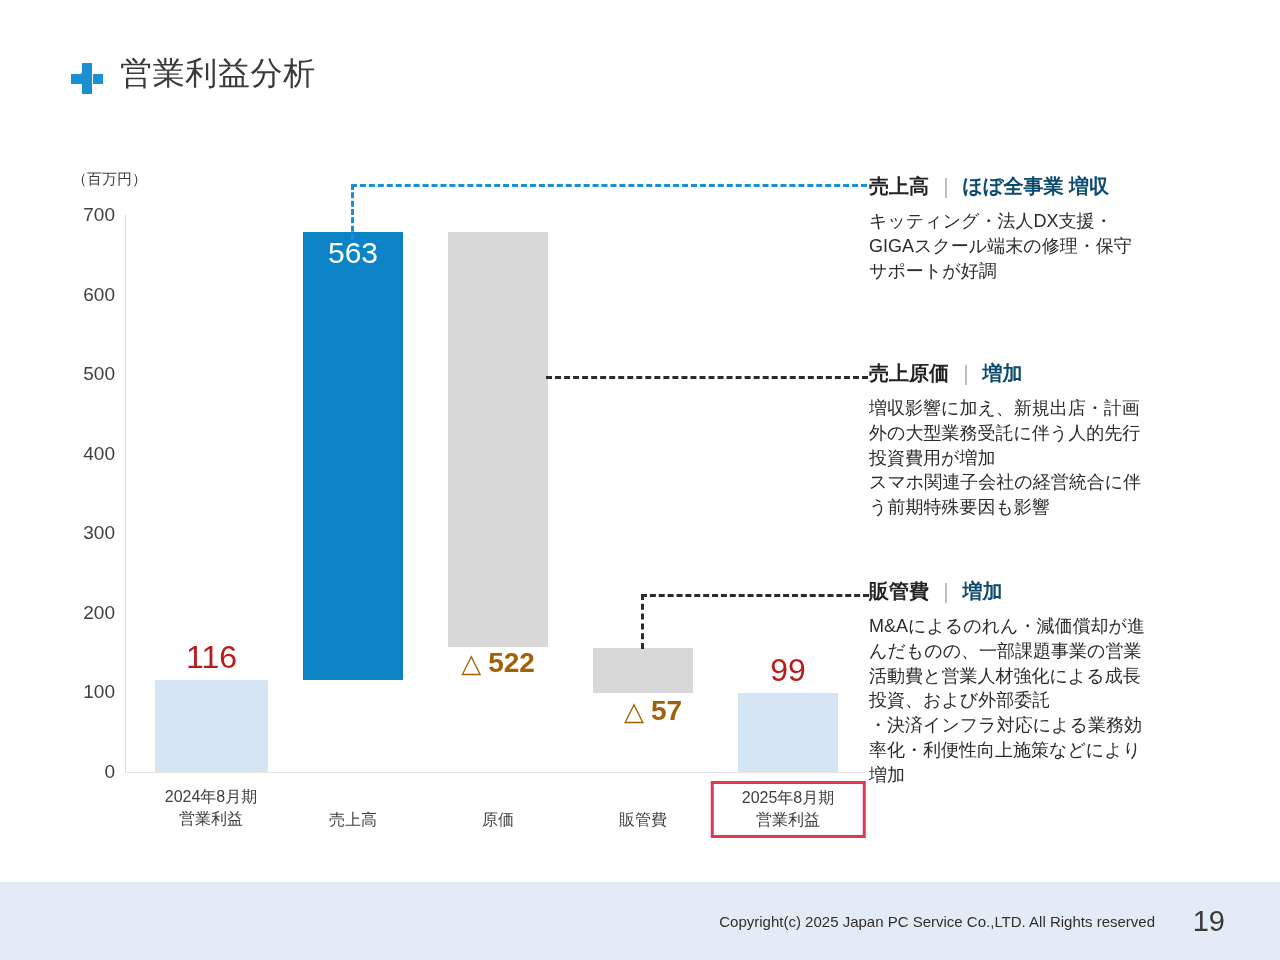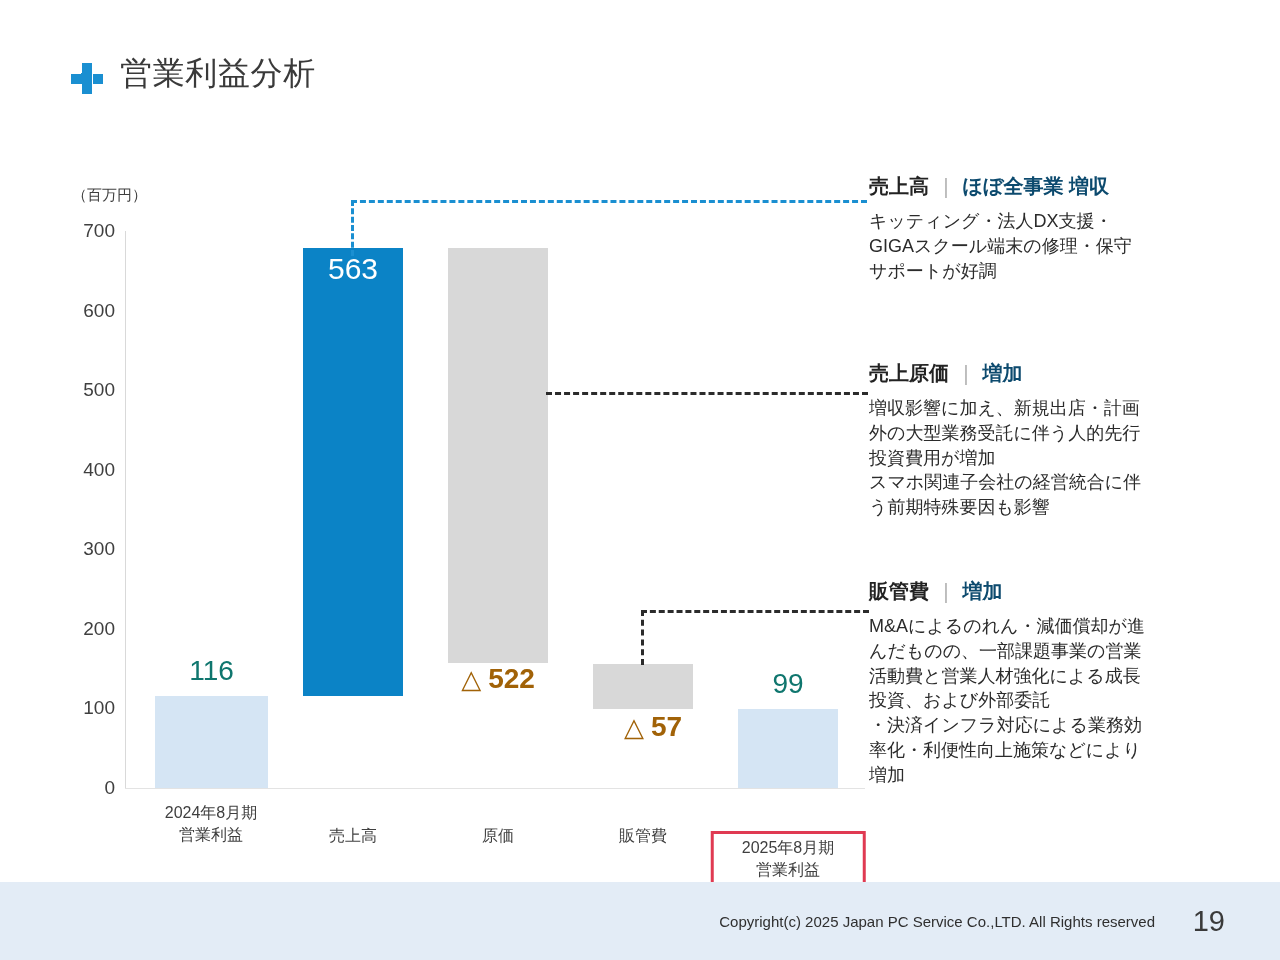--- a/index.html
+++ b/index.html
@@ -16,44 +16,44 @@
   .brand-mark{width:34px;height:34px;position:relative;flex:0 0 auto;}
   .brand-mark i{position:absolute;display:block;background:#1a8fd1;}
   .brand-mark i.c{width:11px;height:11px;left:11px;top:11px;}
   .brand-mark i.t{width:10px;height:10px;left:12px;top:1px;}
   .brand-mark i.b{width:10px;height:10px;left:12px;top:22px;}
   .brand-mark i.l{width:10px;height:10px;left:1px;top:12px;}
   .brand-mark i.r{width:10px;height:10px;left:23px;top:12px;}
   .slide-title{font-size:32px;color:#3a3a3a;letter-spacing:.02em;white-space:nowrap;}
 
   
-  .chart-wrap{position:absolute;left:0;top:0;width:1020px;height:880px;margin-top:16px;}
+  .chart-wrap{position:absolute;left:0;top:0;width:1020px;height:880px;}
   .unit-label{position:absolute;left:72px;top:170px;font-size:15px;color:#3f3f3f;}
 
   .plot{position:absolute;left:125px;top:215px;width:740px;height:557px;}
   .axis-line{position:absolute;left:125px;top:215px;width:1px;height:558px;background:#d9d9d9;}
   .base-line{position:absolute;left:125px;top:772px;width:740px;height:1px;background:#e3e3e3;}
 
   .ytick{position:absolute;right:calc(100% + 10px);transform:translateY(-50%);
          font-size:19px;color:#3f3f3f;white-space:nowrap;}
 
   .bar{position:absolute;}
   .bar.blue{background:#0b83c6;}
   .bar.lblue{background:#d5e5f4;}
   .bar.grey{background:#d8d8d8;}
 
   .bar-val{position:absolute;transform:translateX(-50%);white-space:nowrap;}
-  .bar-val.plain{font-size:28px;color:#0f766e;}
+  .bar-val.plain{font-size:32px;color:#b91c1c;}
   .bar-val.inside{font-size:30px;color:#ffffff;font-weight:normal;}
   .bar-val.neg{font-size:28px;color:#a16207;font-weight:bold;text-align:center;}
   .bar-val.neg .tri{font-weight:normal;font-size:26px;margin-right:7px;}
 
   .xlab{position:absolute;top:786px;transform:translateX(-50%);
         text-align:center;font-size:16px;color:#3f3f3f;line-height:1.35;white-space:nowrap;}
-  .xlab.boxed{border:3px solid #e03a52;padding:3px 28px 5px;background:#fff;top:815px;}
+  .xlab.boxed{border:3px solid #e03a52;padding:3px 28px 5px;background:#fff;top:781px;}
 
   
   .dash{position:absolute;}
   .dash.h{border-top:3px dashed #2b2b2b;}
   .dash.v{border-left:3px dashed #2b2b2b;}
   .dash.blue-h{border-top:3px dashed #1a8fd1;}
   .dash.blue-v{border-left:3px dashed #1a8fd1;}
 
   
   .ann{position:absolute;width:345px;}

